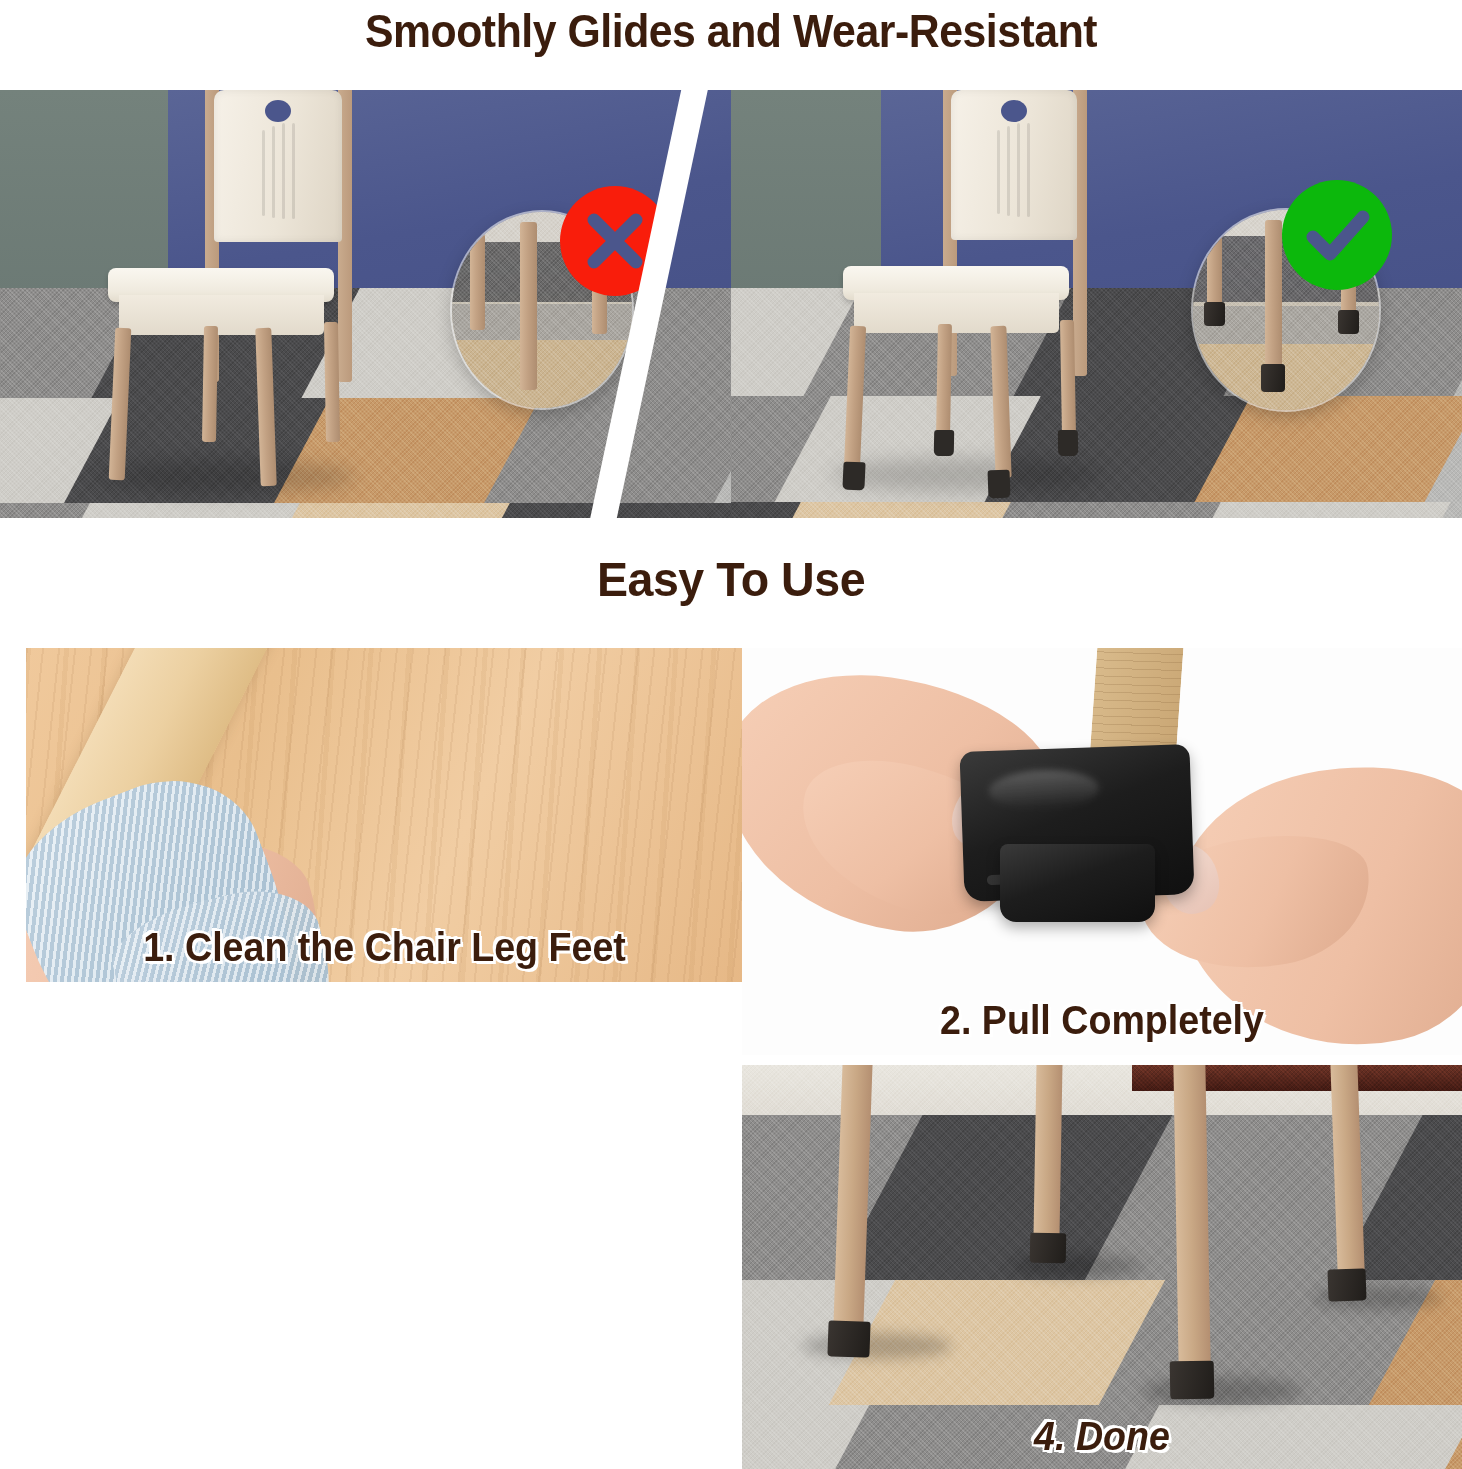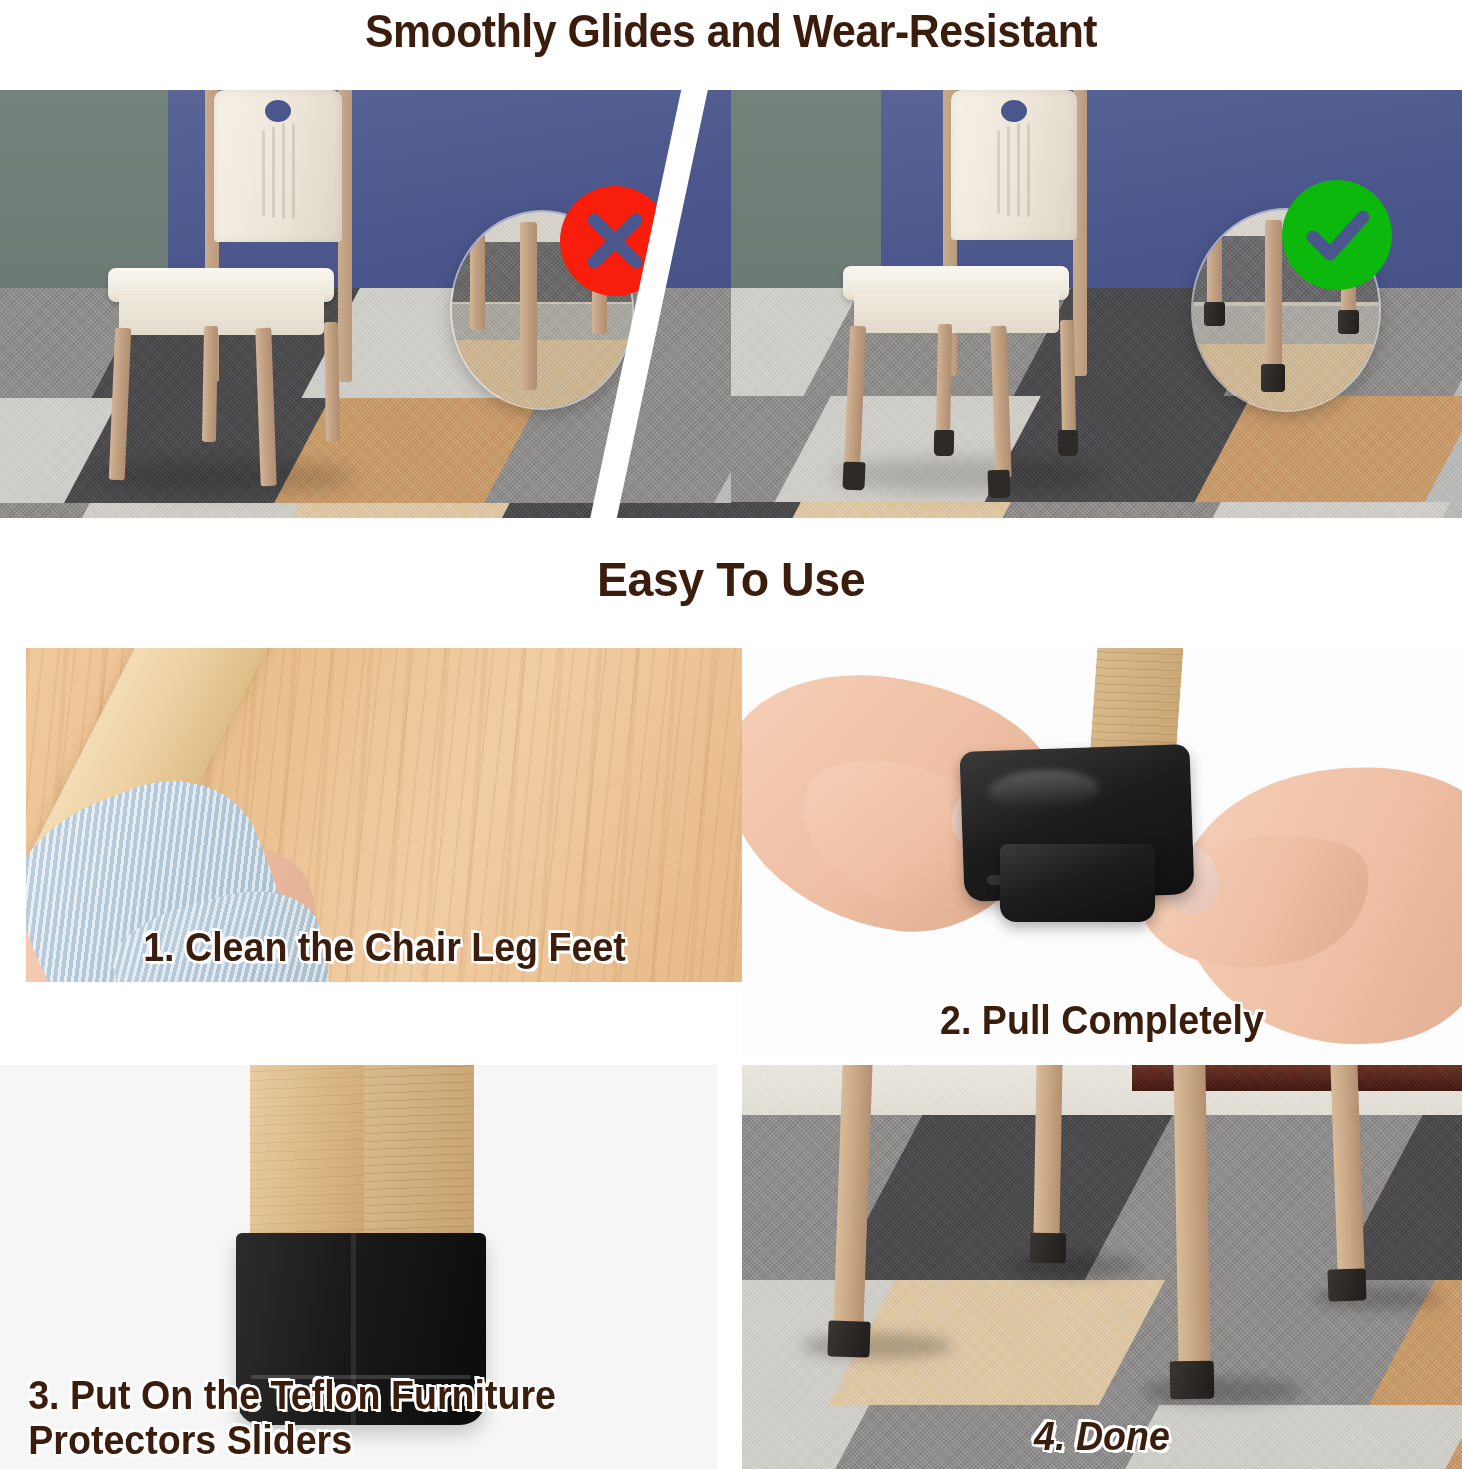--- a/index.html
+++ b/index.html
@@ -337,37 +337,20 @@
 
       <div class="protector" style="left:220px; top:100px; width:230px; height:150px; transform:rotate(-2deg);">
         <div class="gloss"></div>
         <div style="position:absolute;left:10%;bottom:16px;width:72%;height:10px;background:rgba(255,255,255,.12);border-radius:6px;"></div>
       </div>
       <div class="protector" style="left:258px; top:196px; width:155px; height:78px; border-radius:8px 8px 16px 16px;"></div>
 
       <div class="caption cap-2">2. Pull Completely</div>
     </div>
 
-    <div class="panel p3">
-      <div class="lgray-bg"></div>
-
-      <div class="wood-block" style="left:250px; top:-12px; width:115px; height:200px;"></div>
-      <div class="wood-block-right" style="left:364px; top:-12px; width:110px; height:186px;"></div>
-      <div style="position:absolute;left:355px;top:168px;width:20px;height:26px;background:#d3b081;"></div>
-
-      <div class="cap-body" style="left:236px; top:168px; width:250px; height:192px;">
-        <div class="cap-ridge" style="left:6%; top:74%; width:88%;"></div>
-        <div style="position:absolute;left:46%;top:0;width:5px;height:100%;background:rgba(255,255,255,.09);"></div>
-      </div>
-
-      <div class="caption cap-3">
-        <div>3. Put On the Teflon Furniture</div>
-        <div>Protectors Sliders</div>
-      </div>
-    </div>
 
     <div class="panel p4">
       <div class="p4-carpet">
         <div class="p4-wall"></div>
         <div class="p4-base"></div>
 
         <div class="tile c-mid" style="position:absolute;left:-120px; top:50px; width:280px; height:190px; transform:skewX(-28deg);"></div>
         <div class="tile c-dark" style="position:absolute;left:130px; top:50px; width:280px; height:190px; transform:skewX(-28deg);"></div>
         <div class="tile c-mid" style="position:absolute;left:380px; top:50px; width:280px; height:190px; transform:skewX(-28deg);"></div>
         <div class="tile c-dark" style="position:absolute;left:630px; top:50px; width:280px; height:190px; transform:skewX(-28deg);"></div>

